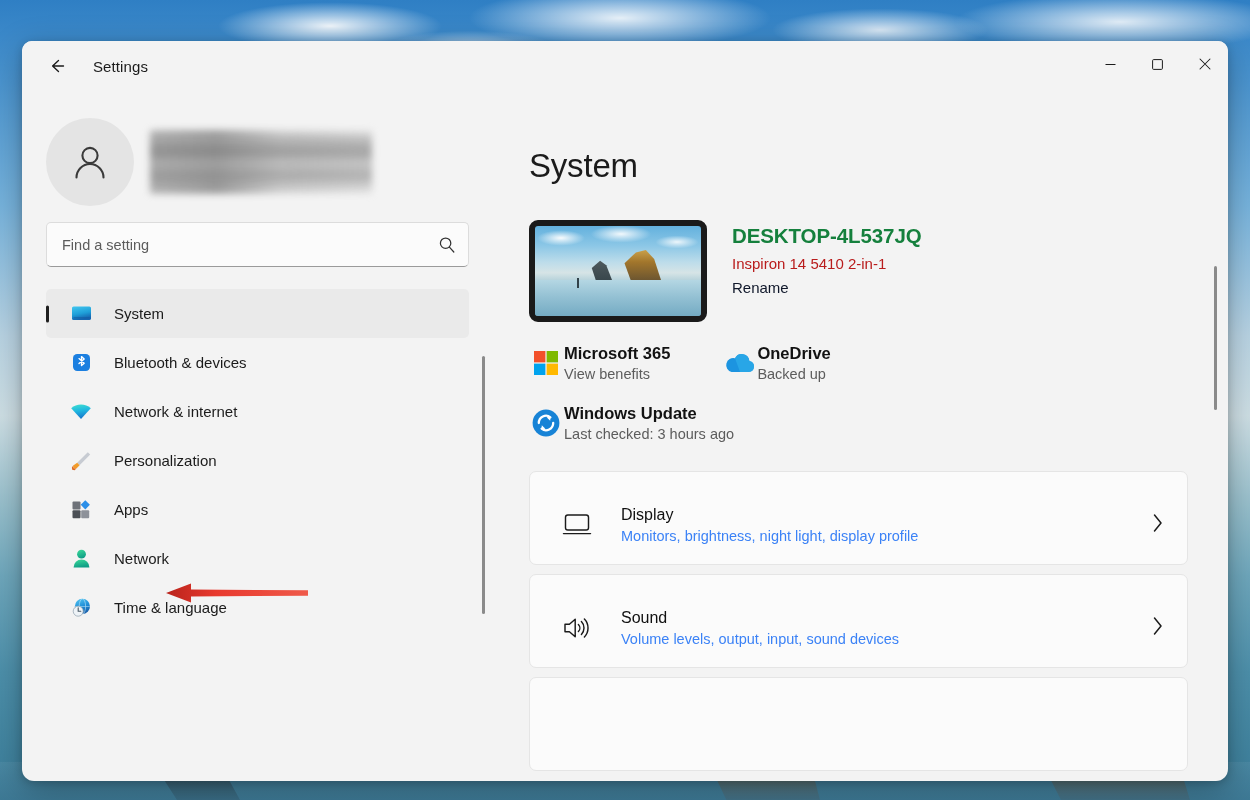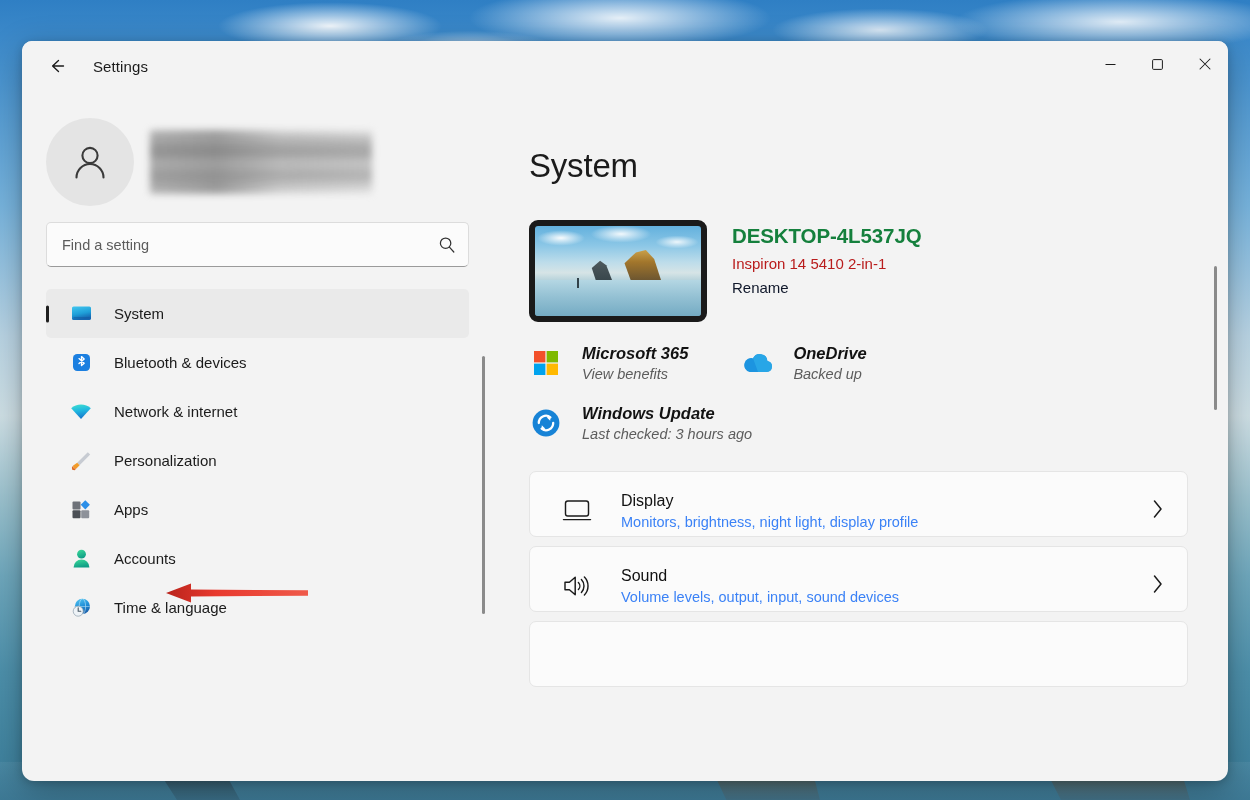--- a/index.html
+++ b/index.html
@@ -261,34 +261,33 @@
   #rename-link { font-size: 15px; color: #0f172a; margin-top: 7px; display: inline-block; cursor: pointer; }
 
   #services {
     margin-top: 22px;
     display: flex;
     flex-direction: column;
     gap: 22px;
   }
   .service-row { display: flex; gap: 52px; }
   .service {
-    display: flex; align-items: center; gap: 19px;
-    cursor: pointer;
-    font-style: italic;
+    display: flex; align-items: center; gap: 1px;
+    cursor: pointer;
   }
   .service-icon {
     width: 34px; height: 34px; flex: 0 0 34px;
     display: flex; align-items: center; justify-content: center;
   }
   .service-title { font-size: 16.5px; color: #121212; font-weight: bold; }
   .service-sub { font-size: 14.5px; color: #5c5c5c; margin-top: 3px; }
 
   #cards { margin-top: 29px; display: flex; flex-direction: column; gap: 9px; }
   .card {
-    height: 66px;
+    height: 94px;
     background: #fbfbfb;
     border: 1px solid #e5e5e5;
     border-radius: 7px;
     display: flex; align-items: center;
     padding: 13px 22px 0 25px;
     cursor: pointer;
   }
   .card-icon {
     width: 44px; flex: 0 0 44px;
     display: flex; align-items: center; justify-content: center;
@@ -452,21 +451,21 @@
                 <defs>
                     <linearGradient id="g-per" x1="0" y1="0" x2="0.4" y2="1">
                   <stop offset="0%" stop-color="#3ddc9a"></stop>
                       <stop offset="100%" stop-color="#0f9e86"></stop>
                     </linearGradient>
                   </defs>
                 <circle cx="11.5" cy="7.2" r="4.4" fill="url(#g-per)"></circle>
                 <path d="M3.6 20.4 a7.9 7.9 0 0 1 15.8 0 Z" fill="url(#g-per)"></path>
               </svg>
             </span>
-            <span class="nav-label">Accounts</span>
+            <span class="nav-label">Network</span>
           </div>
 
           <div class="nav-item">
             <span class="nav-icon">
               <svg width="23" height="23" viewBox="0 0 23 23">
                 <defs>
                     <linearGradient id="g-glb" x1="0" y1="0" x2="0.4" y2="1">
                   <stop offset="0%" stop-color="#57c9f2"></stop>
                       <stop offset="60%" stop-color="#1f8ed8"></stop>
                   <stop offset="100%" stop-color="#1b63ad"></stop>

